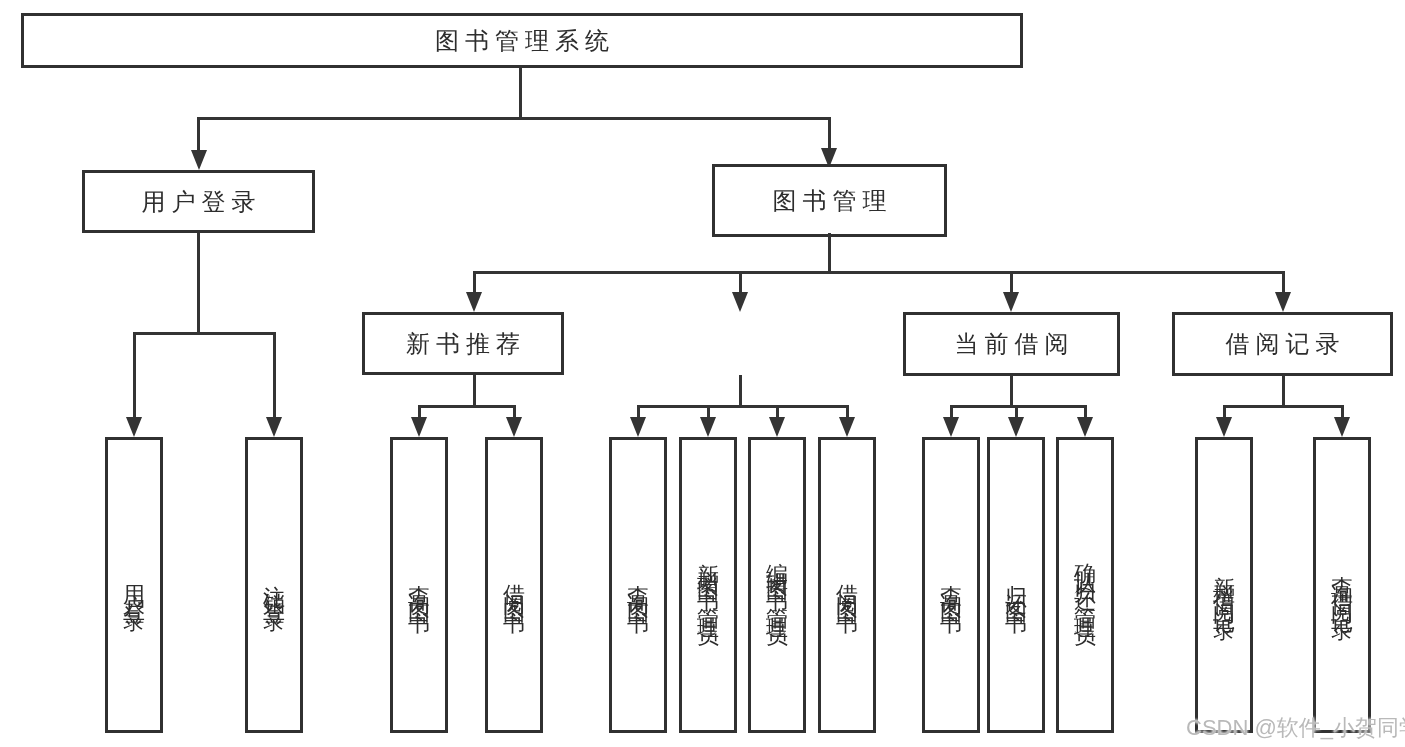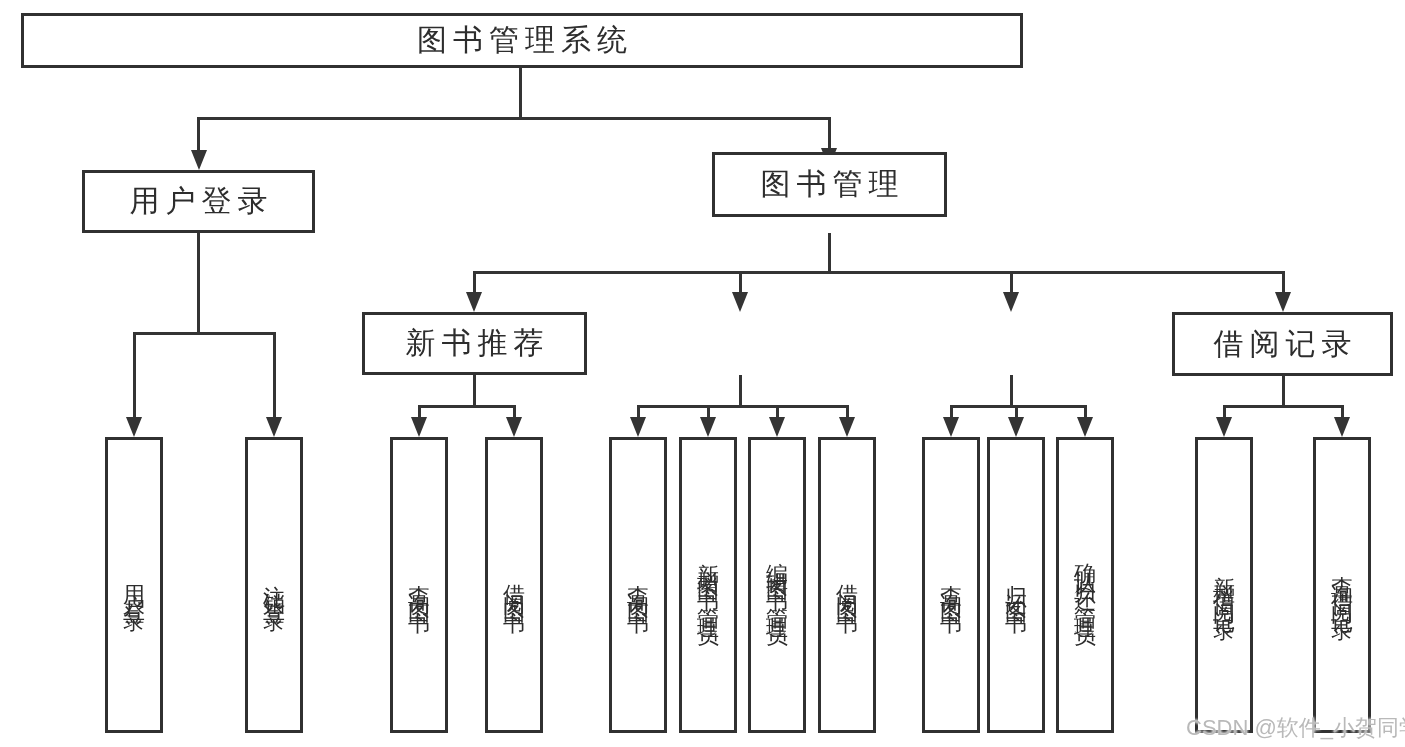--- a/index.html
+++ b/index.html
@@ -1,20 +1,20 @@
 <!DOCTYPE html>
 <html><head>
 <meta charset="utf-8">
 <style>
   html,body{margin:0;padding:0;background:#ffffff;}
   body{font-family:"Liberation Sans","DejaVu Sans",sans-serif;}
   #canvas{position:relative;width:1405px;height:747px;background:#ffffff;overflow:hidden;}
   .box{position:absolute;box-sizing:border-box;border:3px solid #313131;background:#ffffff;
        display:flex;align-items:center;justify-content:center;}
-  .lbl{font-size:30px;letter-spacing:6px;color:#2d2d2d;white-space:nowrap;text-indent:6px;}
+  .lbl{font-size:24px;letter-spacing:6px;color:#2d2d2d;white-space:nowrap;text-indent:6px;}
   .leaf{top:437px;width:58px;height:296px;}
   .vtext{writing-mode:vertical-rl;text-orientation:mixed;font-size:22px;letter-spacing:9px;
          line-height:1;color:#2d2d2d;}
   .h{position:absolute;height:3px;background:#343434;}
   .v{position:absolute;width:3px;background:#343434;}
   .ah{position:absolute;width:0;height:0;border-left:8px solid transparent;
       border-right:8px solid transparent;border-top:20px solid #343434;}
   .watermark{position:absolute;left:1186px;top:713px;font-size:22px;color:#b9b9b9;
              z-index:5;white-space:nowrap;text-shadow:0 0 3px #ffffff,0 0 3px #ffffff;}
 </style>
@@ -30,21 +30,21 @@
   <div class="v" style="left:519px;top:68px;height:52px"></div>
   <div class="h" style="left:197px;top:117px;width:634px"></div>
   <div class="v" style="left:197px;top:117px;height:36px"></div>
   <div class="ah" style="left:191px;top:150px"></div>
   <div class="v" style="left:828px;top:117px;height:34px"></div>
   <div class="ah" style="left:821px;top:148px"></div>
 
   <div class="box" style="left:82px;top:170px;width:233px;height:63px">
     <span class="lbl">用户登录</span>
   </div>
-  <div class="box" style="left:712px;top:152px;width:235px;height:65px">
+  <div class="box" style="left:712px;top:164px;width:235px;height:73px">
     <span class="lbl">图书管理</span>
   </div>
 
   <div class="v" style="left:197px;top:233px;height:101px"></div>
   <div class="h" style="left:133px;top:332px;width:143px"></div>
   <div class="v" style="left:133px;top:332px;height:88px"></div>
   <div class="ah" style="left:126px;top:417px"></div>
   <div class="v" style="left:273px;top:332px;height:88px"></div>
   <div class="ah" style="left:266px;top:417px"></div>
 
@@ -52,22 +52,25 @@
   <div class="h" style="left:473px;top:271px;width:811px"></div>
   <div class="v" style="left:473px;top:271px;height:24px"></div>
   <div class="ah" style="left:466px;top:292px"></div>
   <div class="v" style="left:739px;top:271px;height:24px"></div>
   <div class="ah" style="left:732px;top:292px"></div>
   <div class="v" style="left:1010px;top:271px;height:24px"></div>
   <div class="ah" style="left:1003px;top:292px"></div>
   <div class="v" style="left:1282px;top:271px;height:24px"></div>
   <div class="ah" style="left:1275px;top:292px"></div>
 
-  <div class="box" style="left:362px;top:312px;width:225px;height:63px">
+  <div class="box" style="left:362px;top:312px;width:202px;height:63px">
     <span class="lbl">新书推荐</span>
+  </div>
+  <div class="box" style="left:903px;top:312px;width:217px;height:64px">
+    <span class="lbl">当前借阅</span>
   </div>
   <div class="box" style="left:1172px;top:312px;width:221px;height:64px">
     <span class="lbl">借阅记录</span>
   </div>
 
   <div class="v" style="left:473px;top:375px;height:32px"></div>
   <div class="h" style="left:418px;top:405px;width:98px"></div>
   <div class="v" style="left:418px;top:405px;height:16px"></div>
   <div class="ah" style="left:411px;top:417px"></div>
   <div class="v" style="left:513px;top:405px;height:16px"></div>

